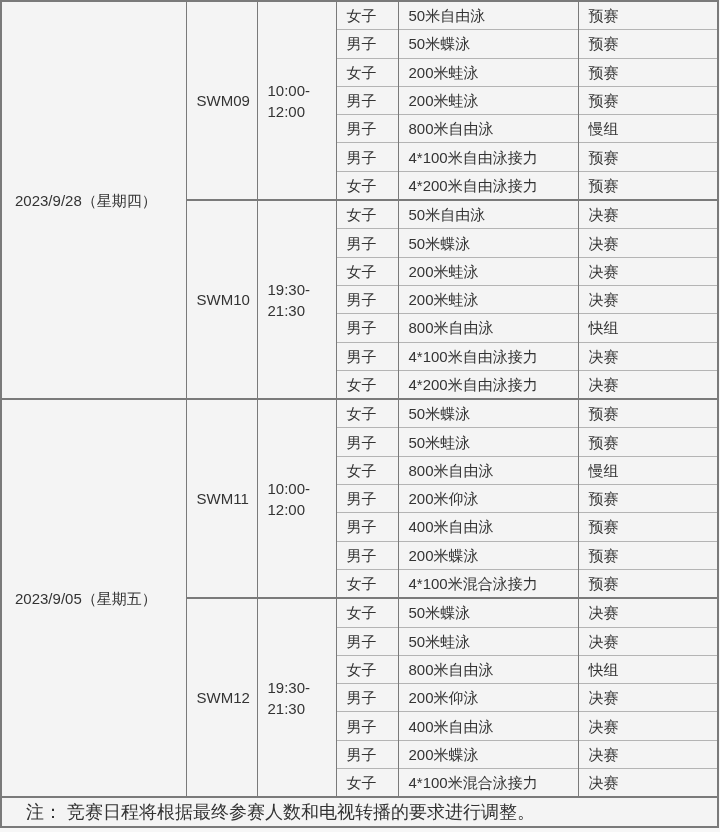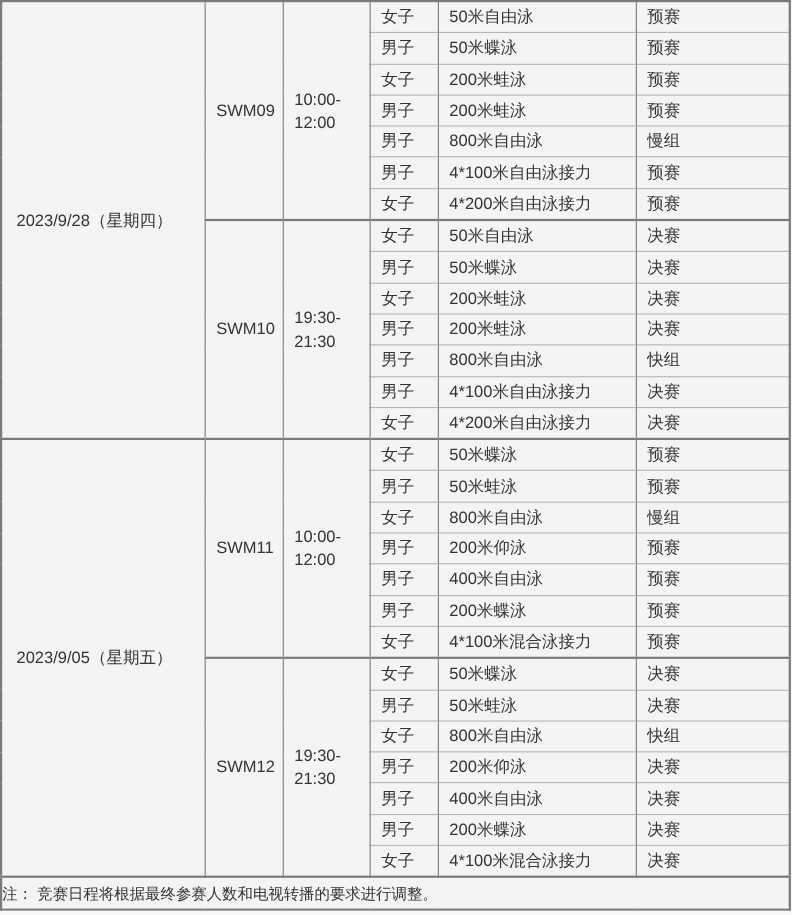--- a/index.html
+++ b/index.html
@@ -25,23 +25,23 @@
     padding: 0 4px 0 10px;
     height: 27.3px;
     vertical-align: middle;
     overflow: hidden;
     white-space: nowrap;
   }
   td.date-cell { padding-left: 13px; white-space: nowrap; margin-top: 44px; }
   td.time-cell { white-space: pre-line; }
   tr.sep td { border-top: 2px solid #7a7a7a; }
   td.note-cell {
-    font-size: 14px;
+    font-size: 18px;
     height: 28px;
-    padding-left: 0;
+    padding-left: 24px;
     white-space: nowrap;
   }
 </style>
 </head>
 <body>
 
 <table class="schedule">
   <colgroup>
     <col style="width:185px">
       <col style="width:71px">

